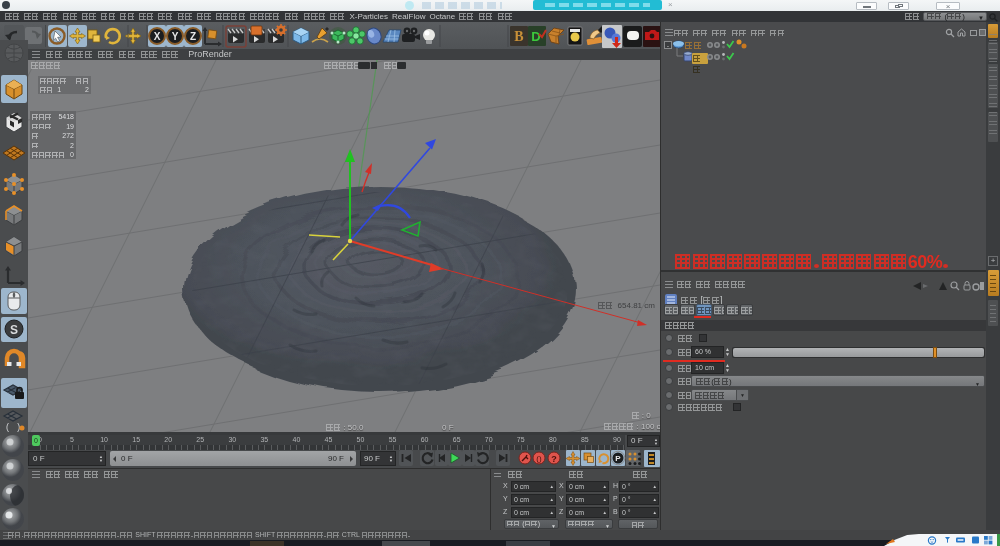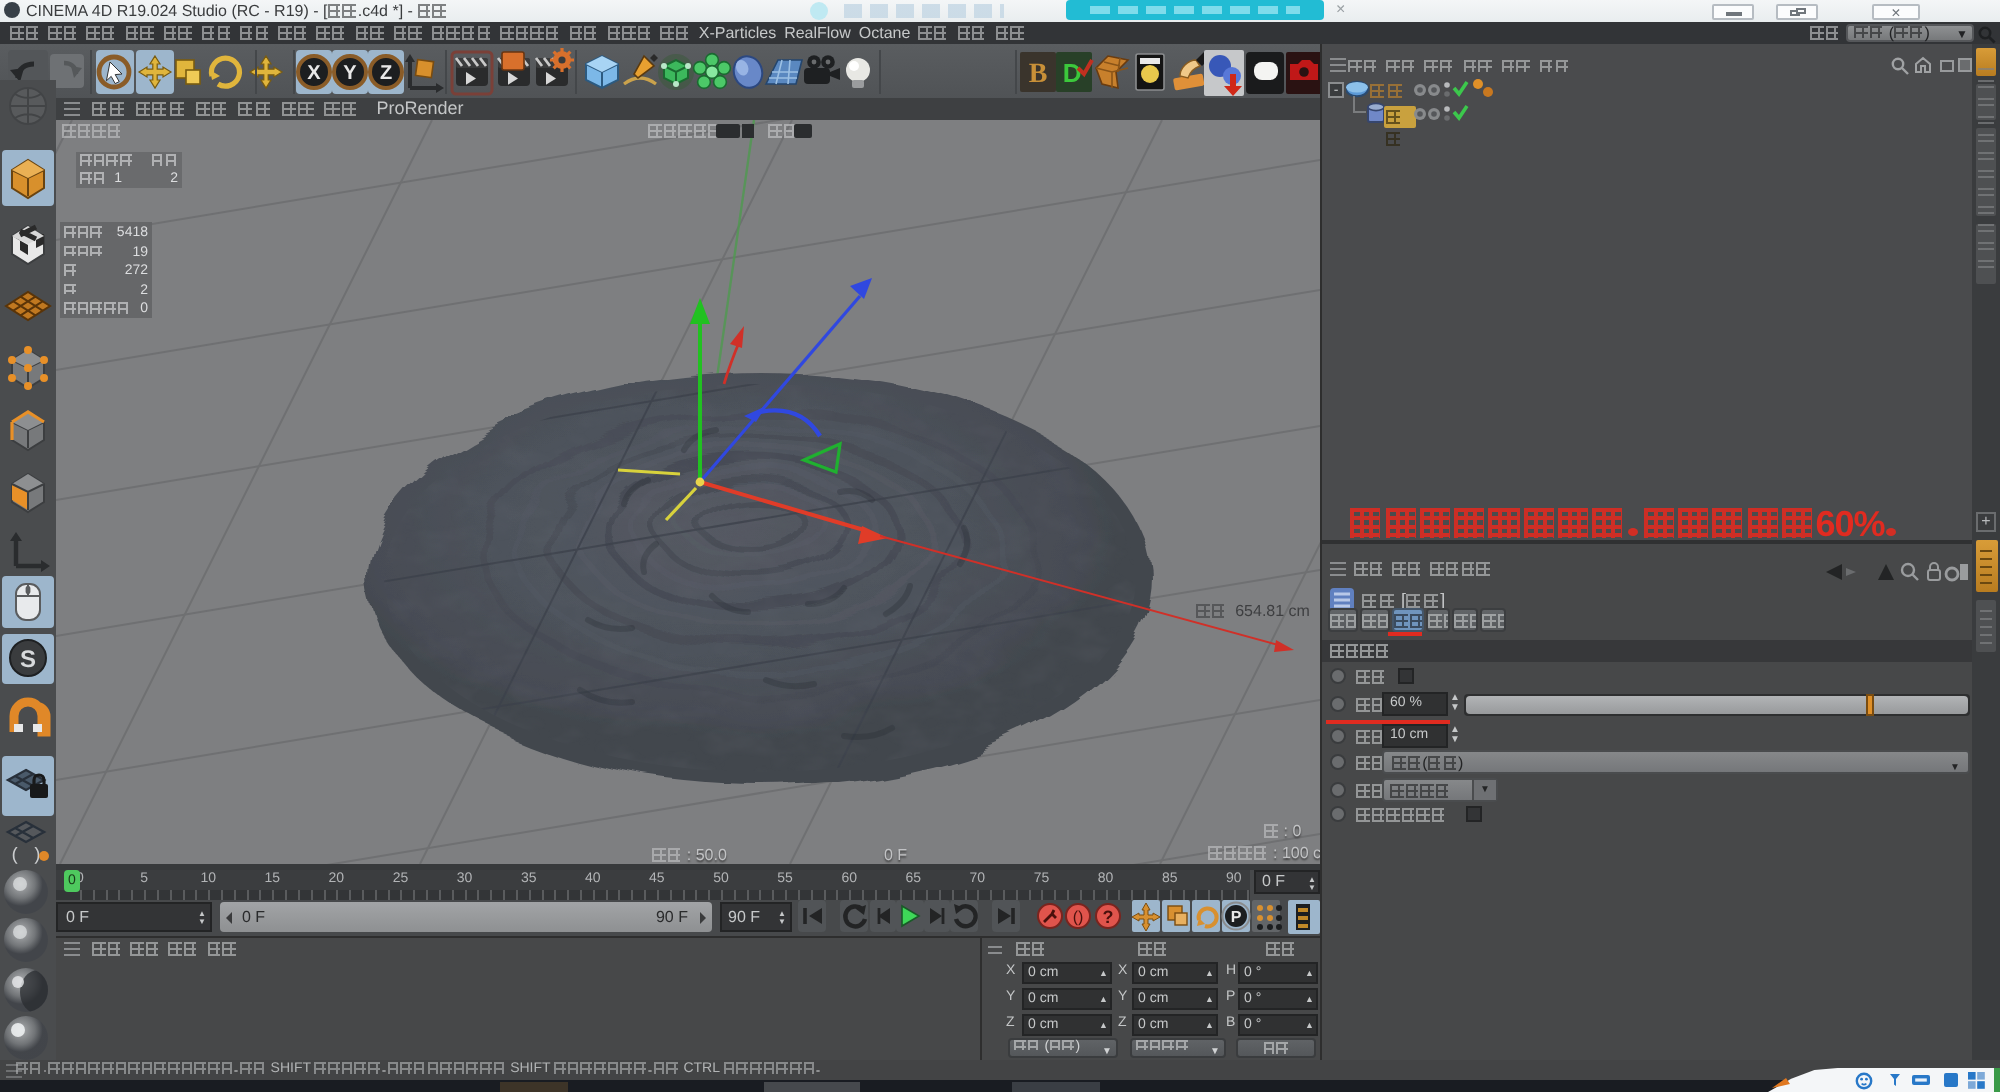--- a/index.html
+++ b/index.html
@@ -6,21 +6,20 @@
 i.cg{display:inline-block;width:.8em;height:.78em;margin:0 .13em 0 .02em;vertical-align:-6%;background:repeating-linear-gradient(180deg,currentColor 0 1px,transparent 1px 3px),repeating-linear-gradient(90deg,currentColor 0 1px,transparent 1px 4px);opacity:.62}
 i.cp{display:inline-block;width:.28em;height:.2em;margin:0 .12em 0 .04em;background:currentColor;border-radius:50%;opacity:.7}
 .big i.cg{width:.84em;height:.84em;margin:0 .1em 0 .02em;background:repeating-linear-gradient(180deg,currentColor 0 2px,transparent 2px 4.2px),repeating-linear-gradient(90deg,currentColor 0 2px,transparent 2px 4.8px);opacity:.88}
 .big i.cp{width:.3em;height:.24em;opacity:.9}
 .mi{position:absolute;width:8px;height:7px;background:repeating-linear-gradient(0deg,#8a8c8e 0 1px,transparent 1px 3px)}
 </style></head>
 <body>
 
 <div class="abs" style="left:0;top:0;width:1000px;height:11px;background:linear-gradient(#f4f6f7,#e9edef)">
   <div class="abs" style="left:2px;top:1px;width:8px;height:8px;border-radius:50%;background:#384048"></div>
-  <div class="abs" style="left:13px;top:0px;font-size:8px;line-height:11px;color:#3a3c3e;white-space:nowrap">CINEMA 4D R19.024 Studio (RC - R19) - [<i class="cg"></i><i class="cg"></i>.c4d *] - <i class="cg"></i><i class="cg"></i></div>
   <div class="abs" style="left:405px;top:1px;width:9px;height:9px;border-radius:50%;background:#bfe9f2"></div>
   <div class="abs" style="left:422px;top:2px;width:80px;height:7px;background:repeating-linear-gradient(90deg,#c3d6e4 0 9px,transparent 9px 13px);opacity:.8"></div>
   <div class="abs" style="left:533px;top:0;width:129px;height:10px;background:#22bcd4;border-radius:2px"></div>
   <div class="abs" style="left:545px;top:3px;width:105px;height:4px;background:repeating-linear-gradient(90deg,#7fdceb 0 10px,transparent 10px 14px)"></div>
   <div class="abs" style="left:668px;top:2px;width:6px;height:6px;color:#9aa0a4;font-size:8px;line-height:6px">×</div>
   <div class="abs" style="left:856px;top:2px;width:21px;height:8px;border:1px solid #b6bcc2;background:#fbfcfd;border-radius:1px">
       <div class="abs" style="left:6px;bottom:1px;width:8px;height:2px;background:#70767c"></div>
     </div>
   <div class="abs" style="left:888px;top:2px;width:21px;height:8px;border:1px solid #b6bcc2;background:#fbfcfd;border-radius:1px">
       <div class="abs" style="left:6px;top:2px;width:5px;height:3px;border:1px solid #70767c"></div>

